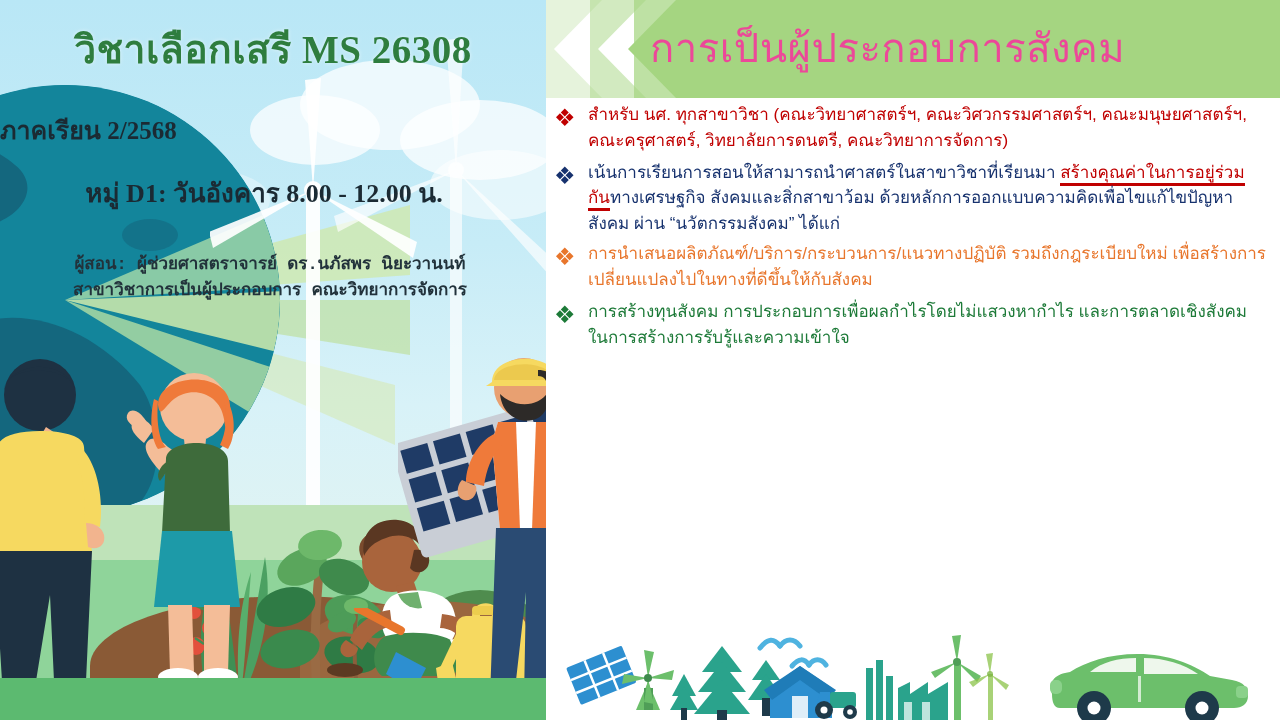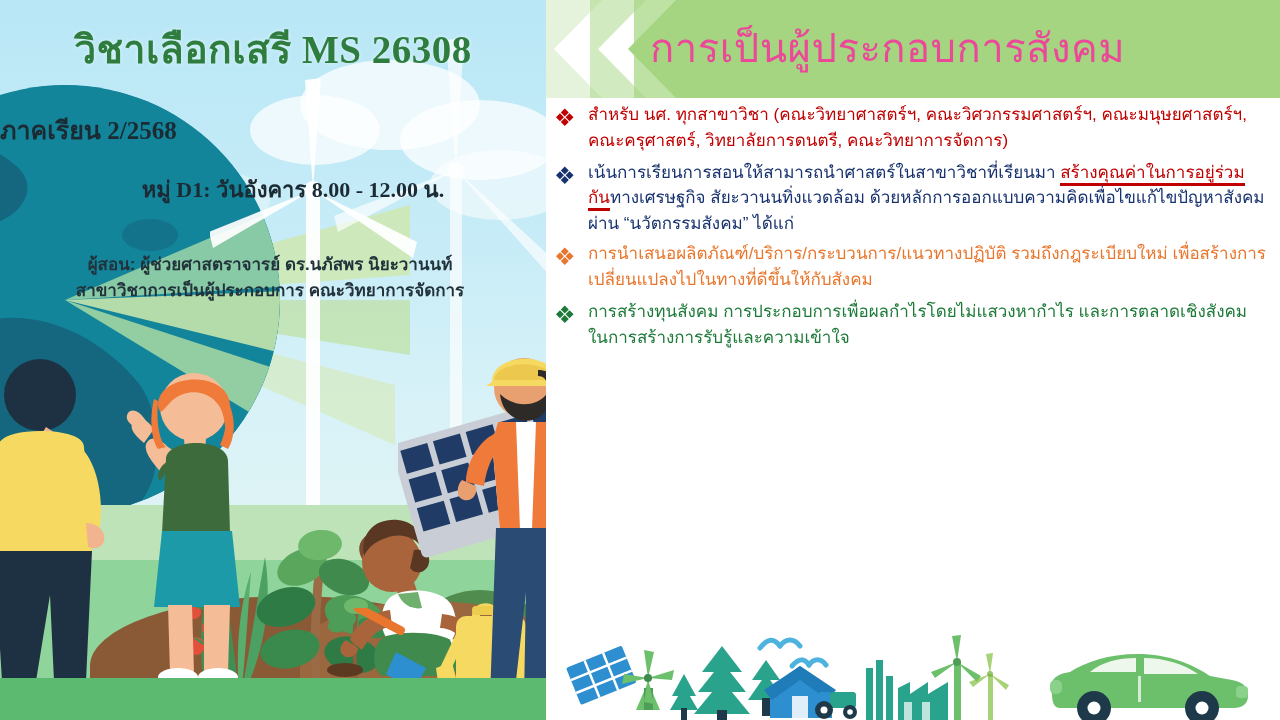--- a/index.html
+++ b/index.html
@@ -118,36 +118,35 @@
     font-size: 25px;
     font-weight: bold;
     color: #1b2a33;
     font-family: "Liberation Serif", "DejaVu Serif", serif;
   }
   .left-section {
     position: absolute;
     left: 0; top: 172px;
     width: 528px;
     text-align: center;
-    font-size: 22px;
+    font-size: 26px;
     font-weight: bold;
     color: #1b2a33;
     font-family: "Liberation Serif", "DejaVu Serif", serif;
-    padding-left: 29px;
   }
   .left-teacher {
     position: absolute;
     left: 0; top: 252px;
     width: 540px;
     text-align: center;
     font-size: 17px;
     font-weight: bold;
     color: #22323b;
     line-height: 1.55;
-    font-family: Liberation Sans, sans-serif;
+    font-family: Liberation Mono, monospace;
   }
 
   
   .right-panel {
     position: absolute;
     left: 546px; top: 0;
     width: 734px; height: 720px;
     background: #ffffff;
   }
   .header-band {
@@ -444,21 +443,21 @@
 
     <div class="bullets">
 
       <div class="bullet" style="margin-bottom:6px;">
         <div class="marker c-red">❖</div>
         <div class="btext c-red"><span>สำหรับ นศ. ทุกสาขาวิชา (คณะวิทยาศาสตร์ฯ, คณะวิศวกรรมศาสตร์ฯ, คณะมนุษยศาสตร์ฯ, คณะครุศาสตร์, วิทยาลัยการดนตรี, คณะวิทยาการจัดการ)</span></div>
       </div>
 
       <div class="bullet" style="margin-bottom:4px;">
         <div class="marker c-blue">❖</div>
-        <div class="btext c-blue"><span>เน้นการเรียนการสอนให้สามารถนำศาสตร์ในสาขาวิชาที่เรียนมา </span><span class="hl-red-underline">สร้างคุณค่าในการอยู่ร่วมกัน</span><span>ทางเศรษฐกิจ สัยะวานนทิ่งแวดล้อม ด้วยหลักการออกแบบความคิดเพื่อไขแก้ไขปัญหาสังคม ผ่าน “นวัตกรรมสังคม” ได้แก่</span></div>
+        <div class="btext c-blue"><span>เน้นการเรียนการสอนให้สามารถนำศาสตร์ในสาขาวิชาที่เรียนมา </span><span class="hl-red-underline">สร้างคุณค่าในการอยู่ร่วมกัน</span><span>ทางเศรษฐกิจ สังคมและสิ่กสาขาว้อม ด้วยหลักการออกแบบความคิดเพื่อไขแก้ไขปัญหาสังคม ผ่าน “นวัตกรรมสังคม” ได้แก่</span></div>
       </div>
 
       <div class="bullet" style="margin-bottom:6px;">
         <div class="marker c-orange">❖</div>
         <div class="btext c-orange"><span>การนำเสนอผลิตภัณฑ์/บริการ/กระบวนการ/แนวทางปฏิบัติ รวมถึงกฎระเบียบใหม่ เพื่อสร้างการเปลี่ยนแปลงไปในทางที่ดีขึ้นให้กับสังคม</span></div>
       </div>
 
       <div class="bullet">
         <div class="marker c-green">❖</div>
         <div class="btext c-green"><span>การสร้างทุนสังคม การประกอบการเพื่อผลกำไรโดยไม่แสวงหากำไร และการตลาดเชิงสังคมในการสร้างการรับรู้และความเข้าใจ</span></div>

